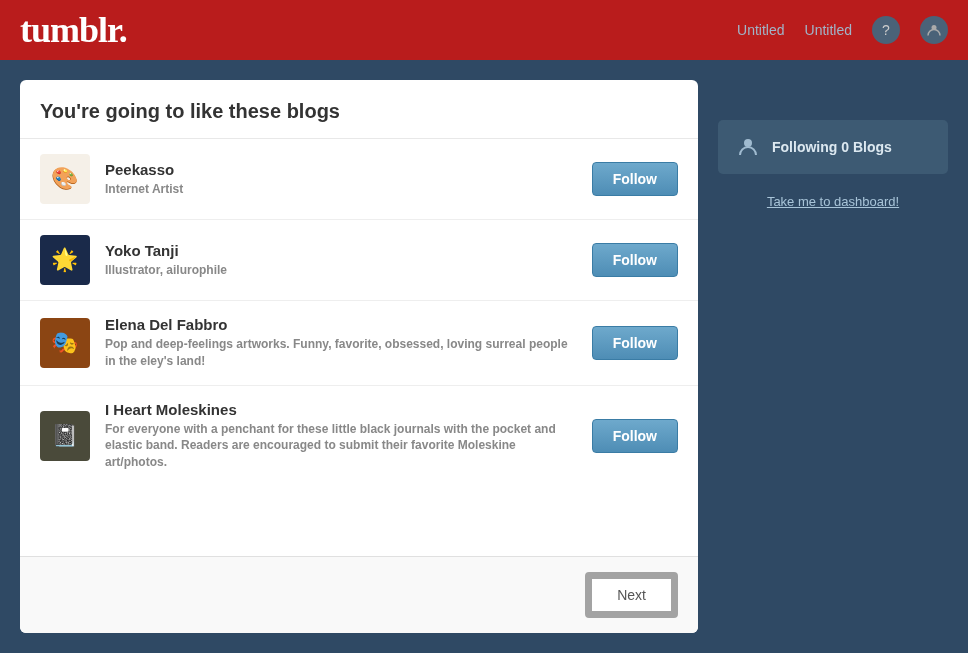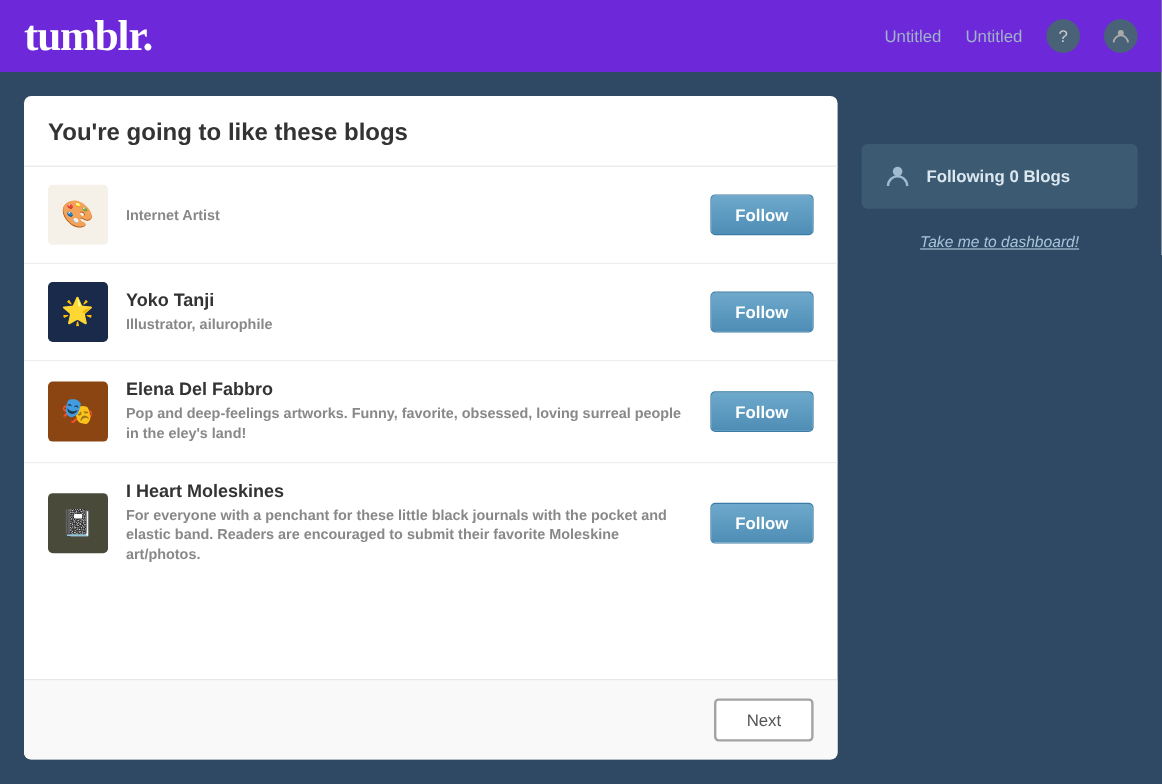--- a/index.html
+++ b/index.html
@@ -8,21 +8,21 @@
       width: 968px;
       height: 653px;
       background-color: #2f4964;
       font-family: "Helvetica Neue", Helvetica, Arial, sans-serif;
       overflow: hidden;
       position: relative;
     }
 
     
     .top-nav {
-      background-color: #6d28d9;
+      background-color: #b91c1c;
       height: 60px;
       display: flex;
       align-items: center;
       padding: 0 20px;
       position: relative;
     }
 
     .logo {
       color: #ffffff;
       font-size: 36px;
@@ -160,21 +160,21 @@
     .panel-footer {
       padding: 15px 20px;
       display: flex;
       justify-content: flex-end;
       background: #f9f9f9;
     }
 
     .next-btn {
       background: #ffffff;
       color: #555;
-      border: 2px solid #a3a3a3;
+      border: 7px solid #a3a3a3;
       border-radius: 4px;
       padding: 8px 25px;
       font-size: 14px;
       cursor: pointer;
     }
 
     
     .right-panel {
       width: 230px;
       display: flex;
@@ -209,21 +209,20 @@
       color: #dce8f0;
     }
 
     .dashboard-link {
       color: #a8c4d8;
       font-size: 13px;
       cursor: pointer;
       text-decoration: underline;
       text-align: center;
       margin-top: 5px;
-      font-style: italic;
     }
 
     
     .avatar-peekasso { background-color: #f5f0e8; }
     .avatar-yoko { background-color: #1a2a4a; }
     .avatar-elena { background-color: #8b4513; }
     .avatar-moleskines { background-color: #4a4a3a; }
   </style>
 </head>
 <body>
@@ -246,20 +245,21 @@
 <div class="main-content">
 
   <div class="left-panel">
     <div class="panel-title">You're going to like these blogs</div>
 
     <div class="blogs-list">
 
     <div class="blog-item">
           <div class="blog-avatar avatar-peekasso">🎨</div>
           <div class="blog-info">
+            <div class="blog-name">Peekasso</div>
             <div class="blog-desc">Internet Artist</div>
           </div>
           <button class="follow-btn">Follow</button>
         </div>
         <div class="blog-item">
           <div class="blog-avatar avatar-yoko">🌟</div>
           <div class="blog-info">
             <div class="blog-name">Yoko Tanji</div>
             <div class="blog-desc">Illustrator, ailurophile</div>
           </div>

